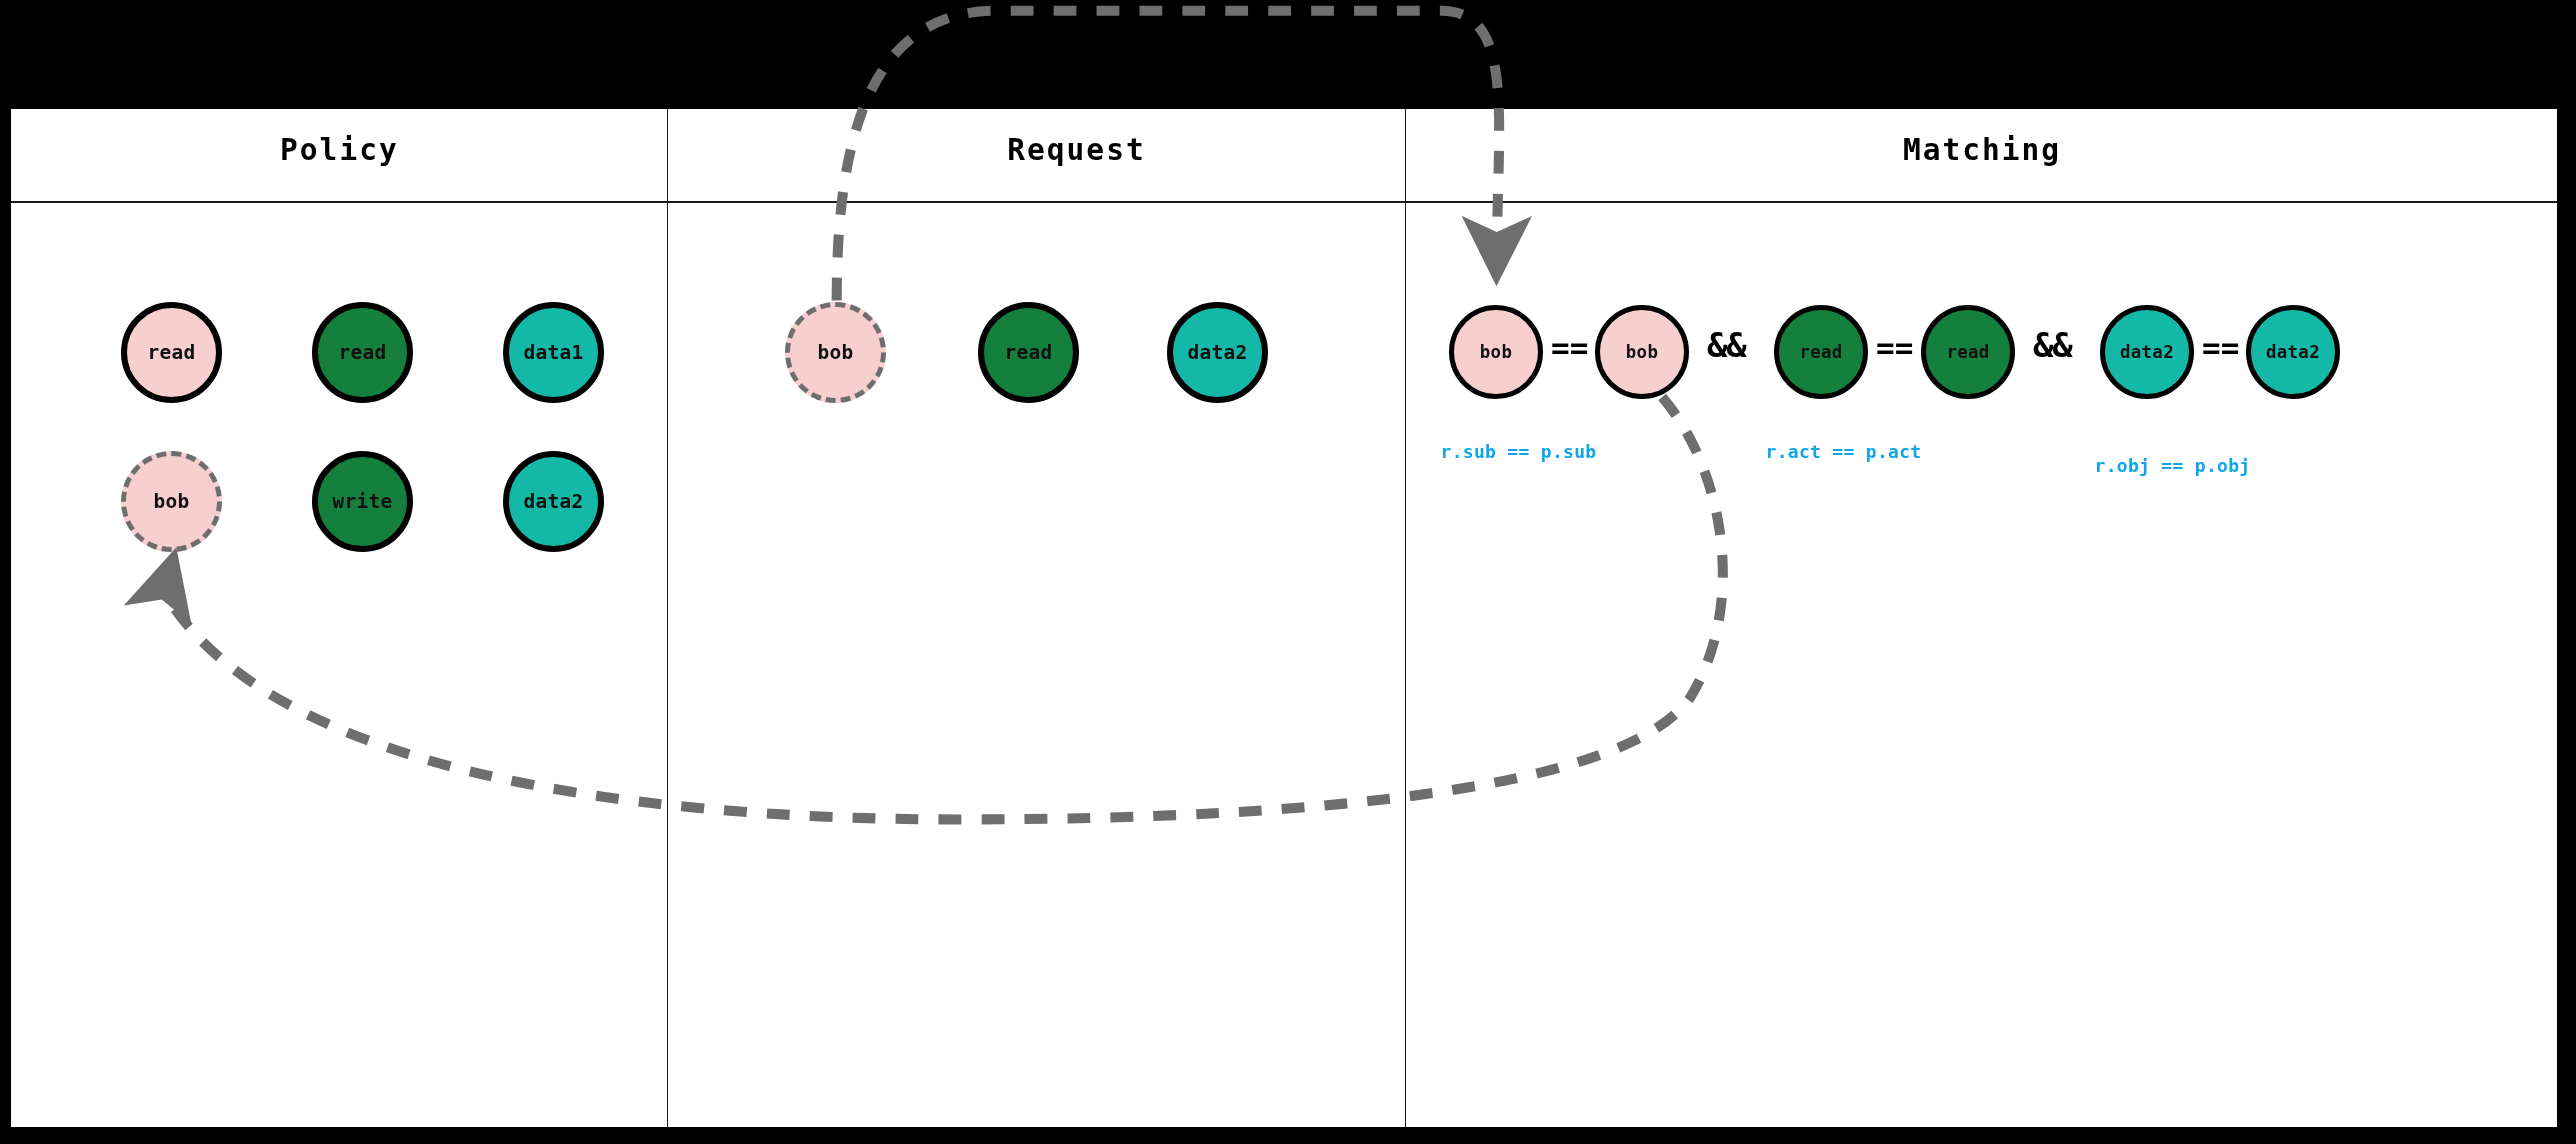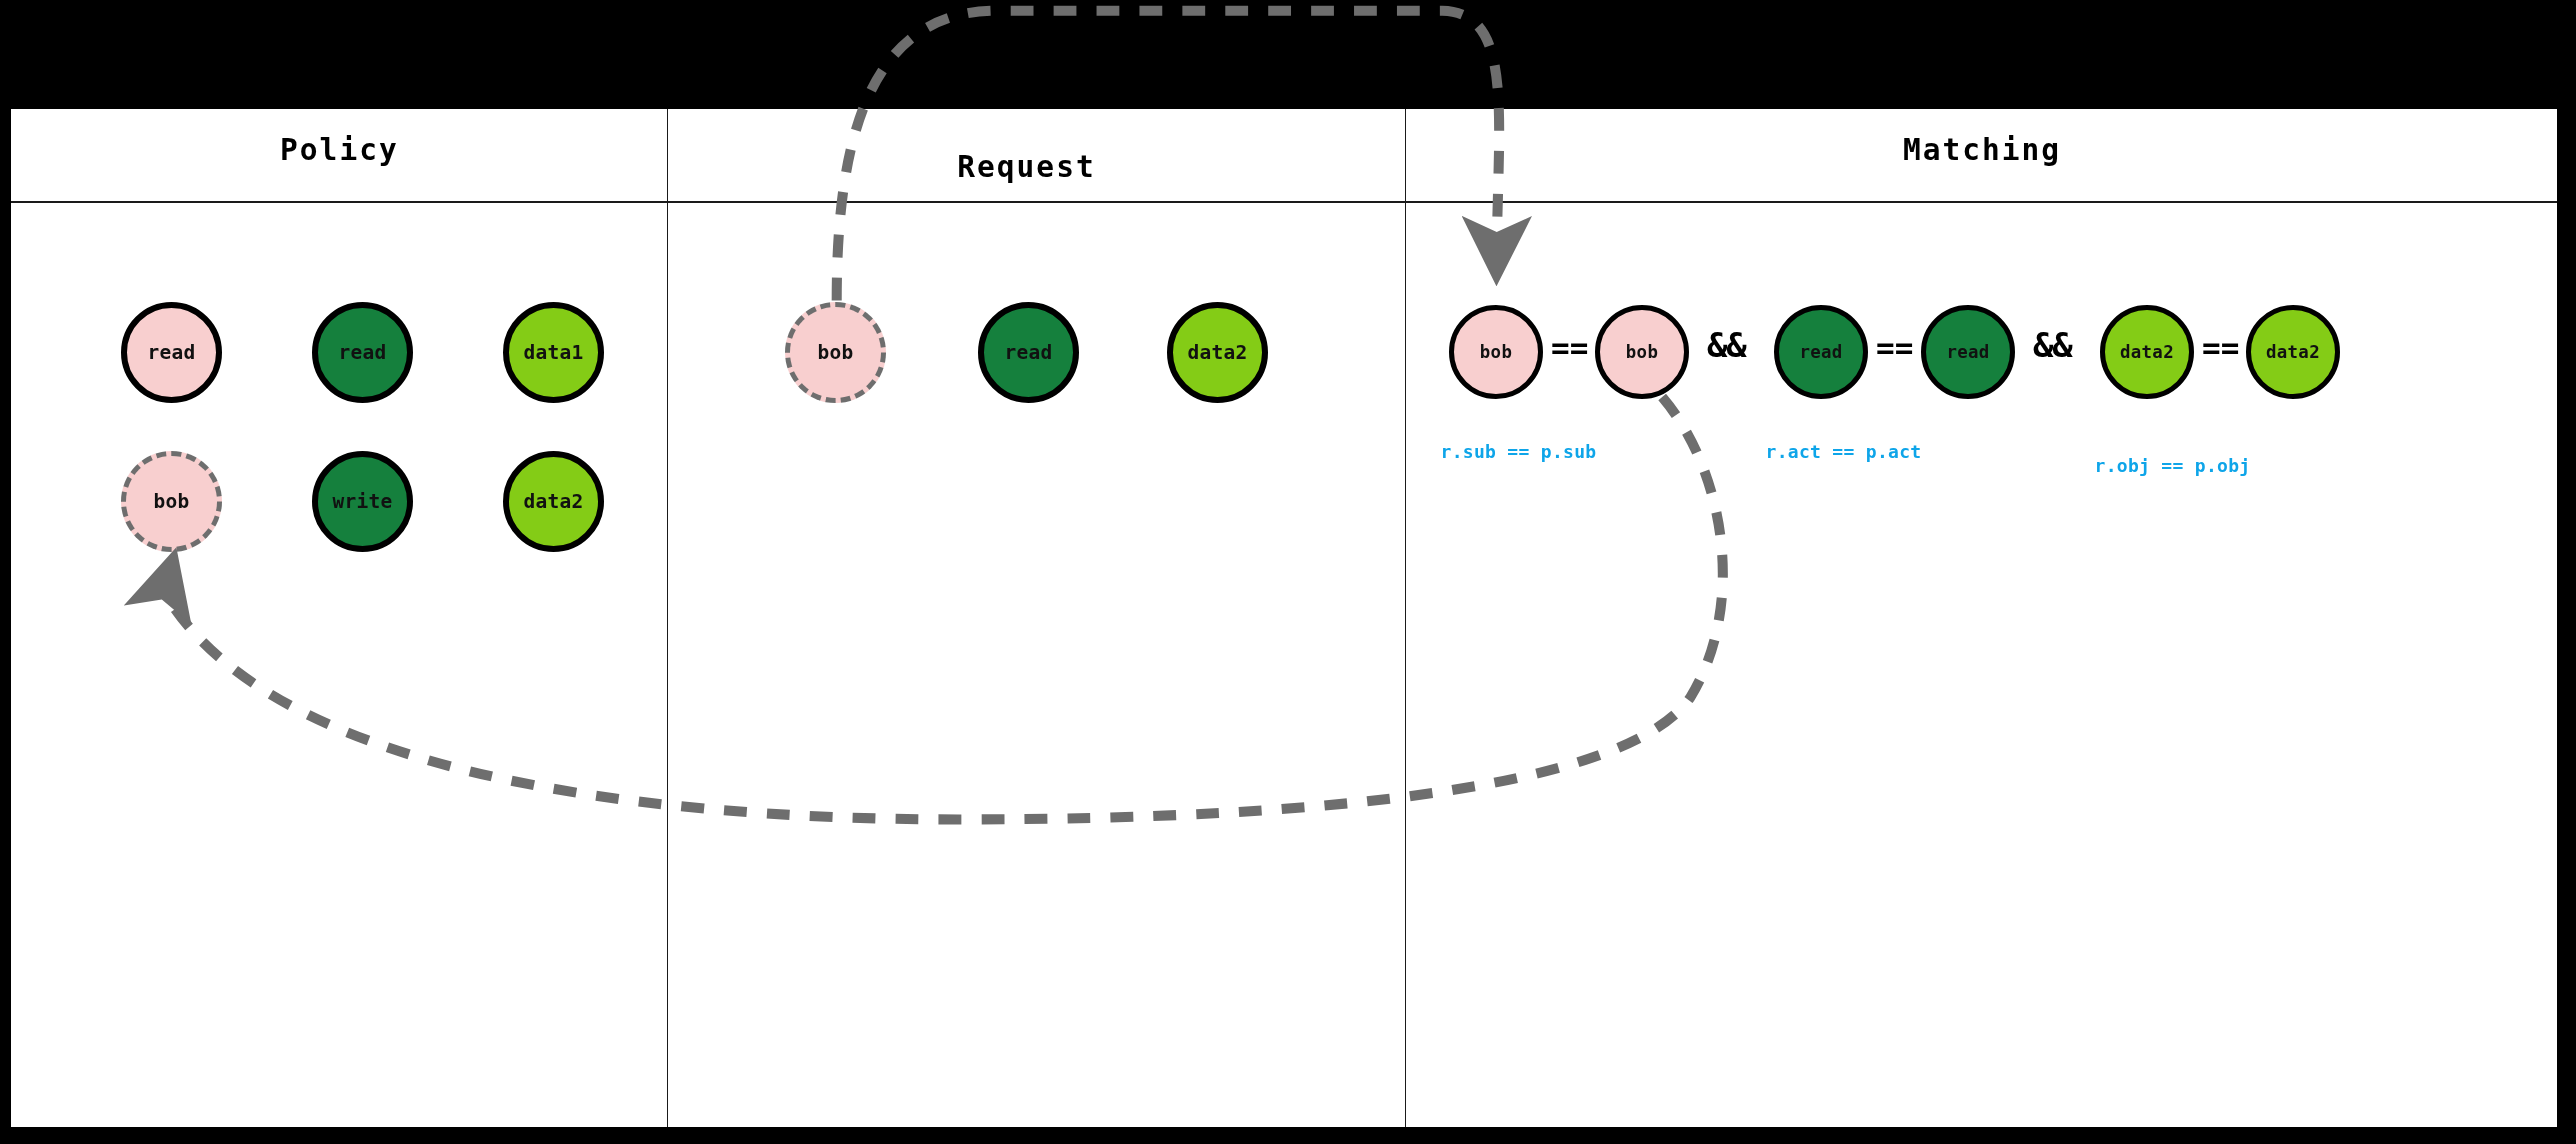--- a/index.html
+++ b/index.html
@@ -23,21 +23,21 @@
 
   
   .node{position:absolute;width:101px;height:101px;border-radius:50%;
         box-sizing:border-box;border:6px solid #000;
         display:flex;align-items:center;justify-content:center;
         font-size:19.5px;font-weight:700;color:#111;letter-spacing:0.3px;
         font-family:"DejaVu Sans Mono","Liberation Mono",monospace;}
   .node.sm{width:94px;height:94px;font-size:17.4px;border-width:5.4px;}
   .node.pink{background:#f8cfcf;}
   .node.blue{background:#15803d;}
-  .node.green{background:#84cc16;}
+  .node.green{background:#14b8a6;}
   .node.dashed{border:5.4px dashed #6e6e6e;background:#f8cfcf;}
 
   .op{position:absolute;font-size:31px;font-weight:900;color:#000;
       font-family:"DejaVu Sans Mono","Liberation Mono",monospace;}
   .op.amp{font-size:34px;letter-spacing:-1.3px;}
 
   .caption{position:absolute;font-size:18px;font-weight:700;color:#0ea5e9;
            white-space:nowrap;letter-spacing:0.3px;
            font-family:"DejaVu Sans Mono","Liberation Mono",monospace;}
 
@@ -48,21 +48,21 @@
 <body>
 
 <div id="stage">
 
   <div class="panel"></div>
   <div class="vdiv d1"></div>
   <div class="vdiv d2"></div>
   <div class="hdr-rule"></div>
 
   <div class="col-title" style="left:11.4px;width:656px;">Policy</div>
-  <div class="col-title" style="left:658px;width:737px;margin-top:17px;">Request</div>
+  <div class="col-title" style="left:708px;width:737px;">Request</div>
   <div class="col-title" style="left:1407px;width:1150px;">Matching</div>
 
   <div class="node pink" style="left:121px;top:302px;">read</div>
   <div class="node blue" style="left:312px;top:302px;">read</div>
   <div class="node green" style="left:503px;top:302px;">data1</div>
 
   <div class="node dashed" style="left:121px;top:451px;">bob</div>
   <div class="node blue" style="left:312px;top:451px;">write</div>
   <div class="node green" style="left:503px;top:451px;">data2</div>
 

